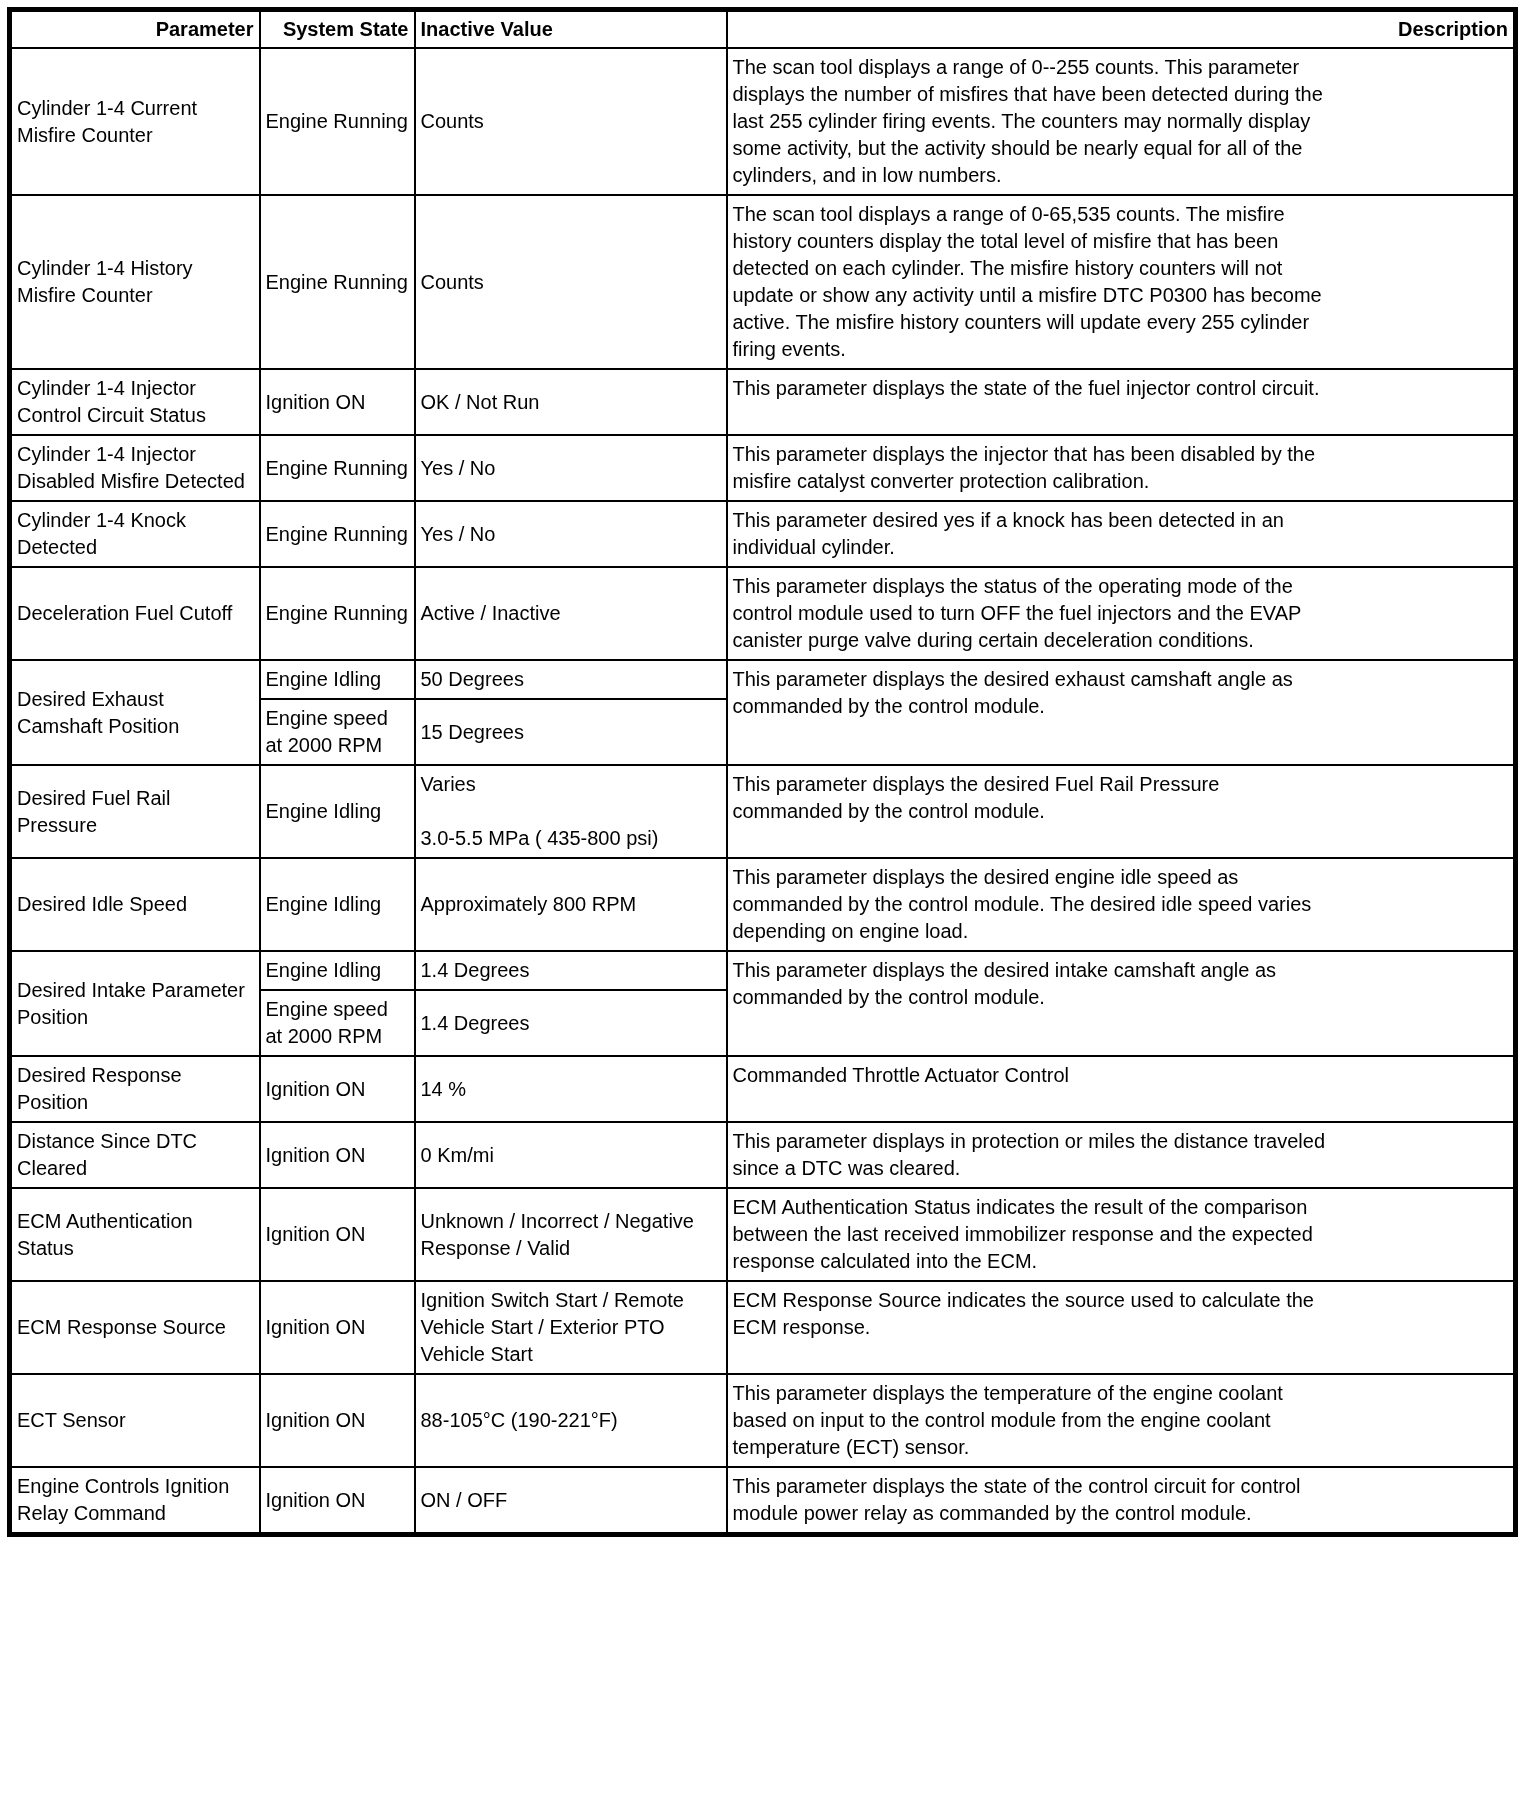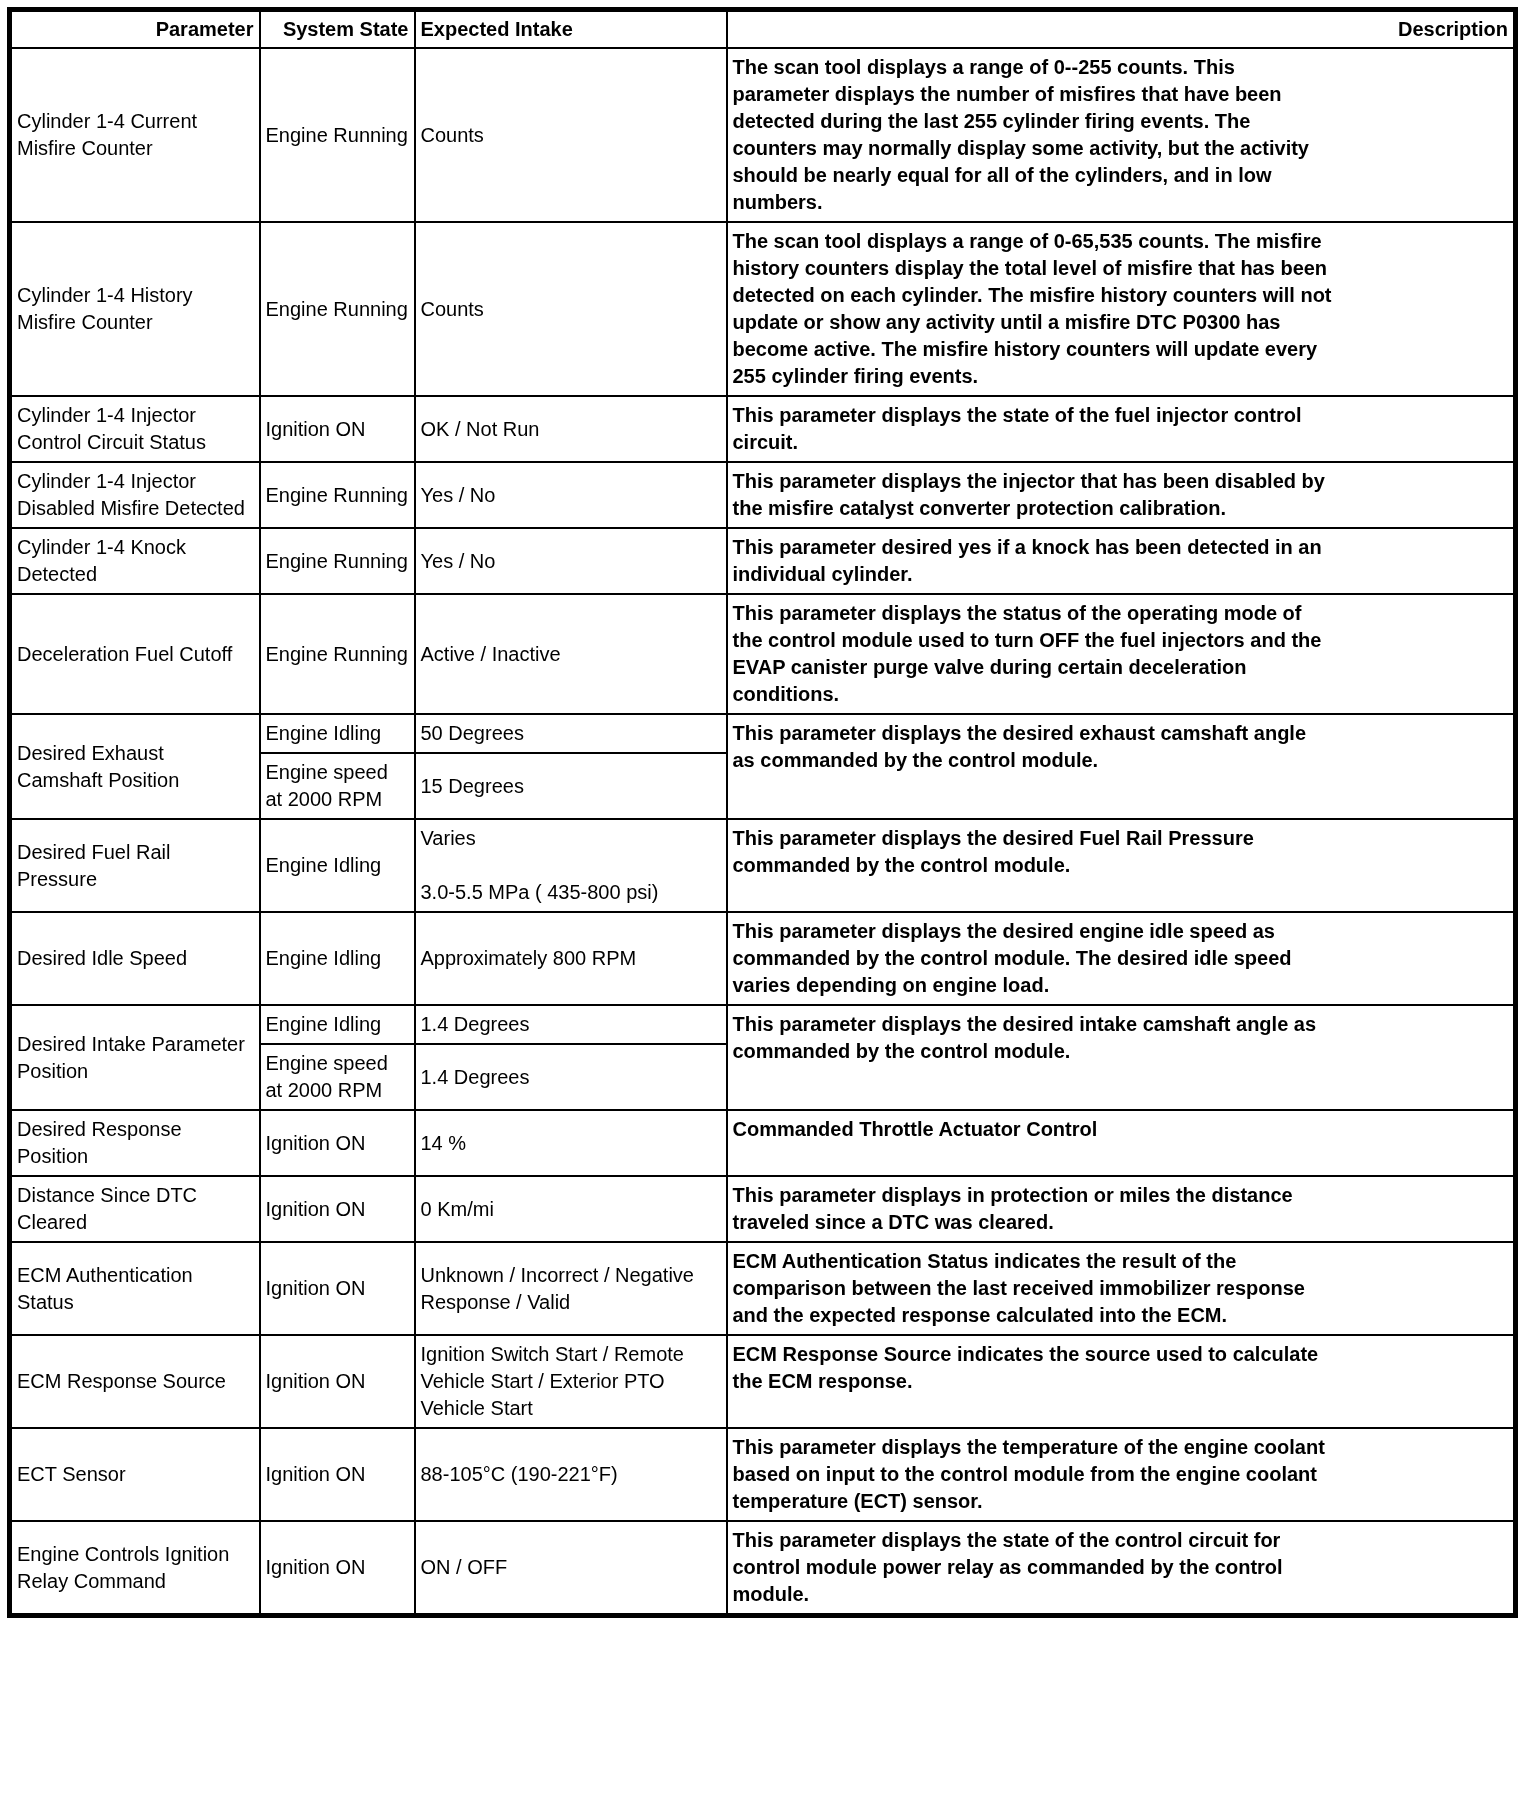--- a/index.html
+++ b/index.html
@@ -33,21 +33,20 @@
   }
   th.th-left {
     text-align: left;
   }
   td {
     text-align: left;
     font-weight: normal;
   }
   td.col-desc {
     vertical-align: top;
-    font-weight: bold;
   }
   .desc-text {
     max-width: 600px;
   }
   .value-line {
     min-height: 27px;
   }
 </style>
 </head>
 <body>
@@ -56,21 +55,21 @@
   <colgroup>
     <col style="width:250px">
     <col style="width:155px">
     <col style="width:312px">
     <col style="width:789px">
   </colgroup>
   <thead>
     <tr>
       <th>Parameter</th>
       <th>System State</th>
-      <th class="th-left">Expected Intake</th>
+      <th class="th-left">Inactive Value</th>
       <th>Description</th>
     </tr>
   </thead>
   <tbody>
       <tr>
         <td class="col-param" rowspan="1">Cylinder 1-4 Current Misfire Counter</td>
         <td class="col-state">Engine Running</td>
         <td class="col-value">
           <div class="value-line">Counts</div>
         </td>

